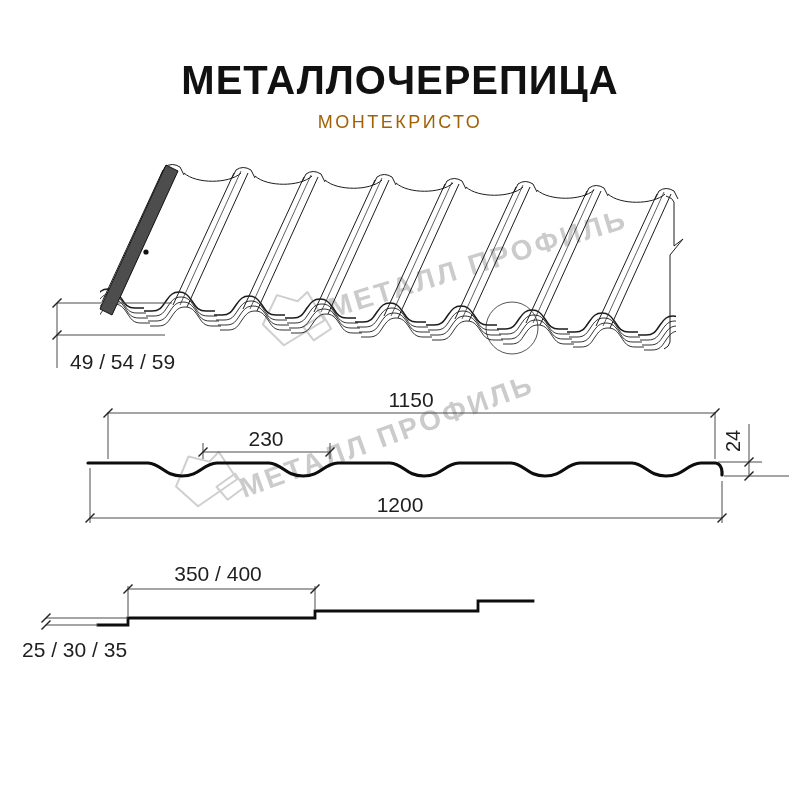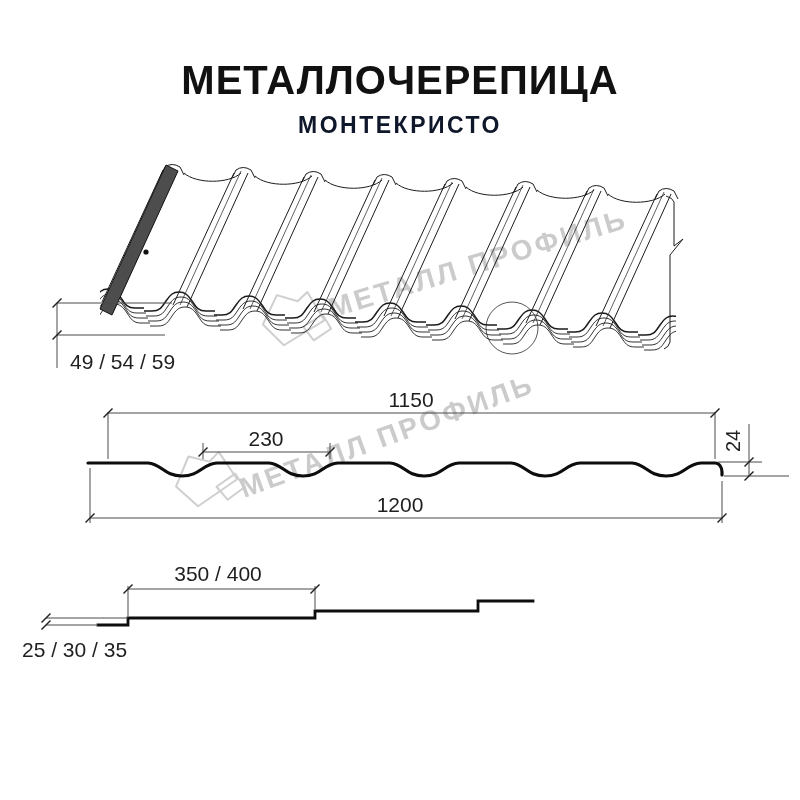--- a/index.html
+++ b/index.html
@@ -1,20 +1,20 @@
 <!DOCTYPE html>
 <html><head>
 <meta charset="utf-8">
 <style>
   html,body{margin:0;padding:0;background:#ffffff;}
   .page{position:relative;width:800px;height:800px;background:#fff;overflow:hidden;
         font-family:"Liberation Sans", sans-serif;color:#1a1a1a;}
   .header{position:absolute;top:58px;left:0;width:100%;text-align:center;}
   .title{font-size:40px;font-weight:700;letter-spacing:1px;color:#111;}
-  .subtitle{margin-top:9px;font-size:23px;font-weight:700;letter-spacing:2.5px;color:#0f172a;}
+  .subtitle{margin-top:9px;font-size:18px;font-weight:400;letter-spacing:2.5px;color:#a16207;}
   svg.drawing{position:absolute;top:0;left:0;}
   .thin{stroke:#1c1c1c;stroke-width:1;fill:none;}
   .hair{stroke:#2a2a2a;stroke-width:0.8;fill:none;}
   .dimline{stroke:#4a4a4a;stroke-width:1;fill:none;}
   .tickline{stroke:#222;stroke-width:1.4;fill:none;}
   .profile{stroke:#0d0d0d;stroke-width:3.2;fill:none;stroke-linejoin:round;stroke-linecap:round;}
   .steps{stroke:#0d0d0d;stroke-width:2.8;fill:none;stroke-linejoin:miter;stroke-linecap:square;}
   .dimtext{font-family:"Liberation Sans",sans-serif;font-size:21px;fill:#1f1f1f;}
   .dimtext-small{font-family:"Liberation Sans",sans-serif;font-size:20px;fill:#1f1f1f;}
   .wm-text{font-family:"Liberation Sans",sans-serif;font-size:28px;font-weight:600;

